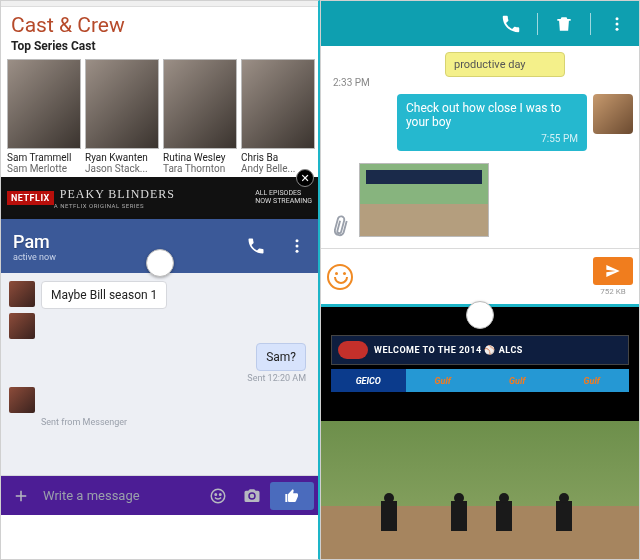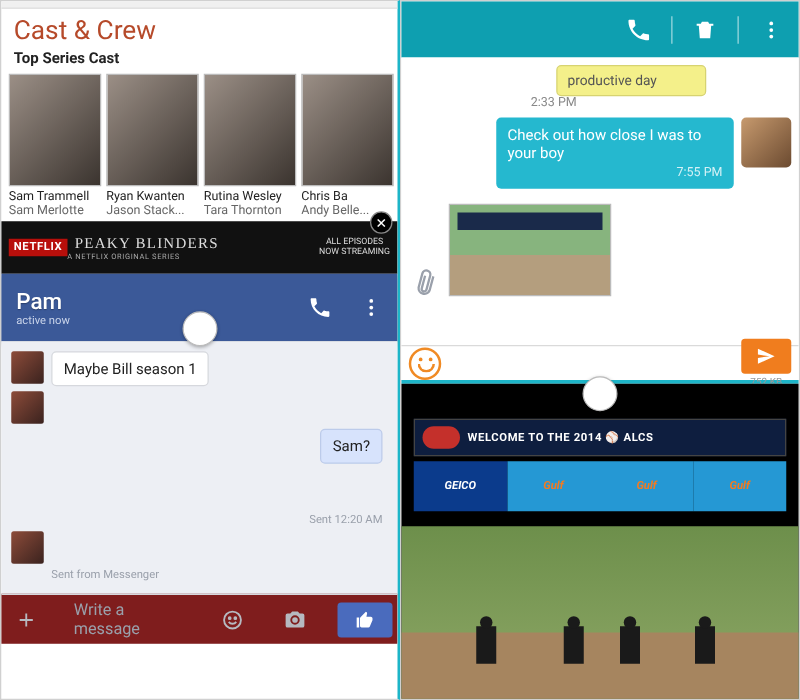--- a/index.html
+++ b/index.html
@@ -14,70 +14,70 @@
   .cast-sub { padding: 0 10px 6px; font-weight: bold; font-size: 12px; color: #222; }
   .cast-row { display: flex; padding: 0 6px; gap: 4px; }
   .cast-cell { width: 74px; }
   .cast-img { width: 74px; height: 90px; background: linear-gradient(135deg,#9b8f86,#3b342f); border: 1px solid #bbb; }
   .cast-name { font-size: 10px; font-weight: normal; margin-top: 3px; line-height: 1.1; color: #222; white-space: nowrap; overflow: hidden; }
   .cast-role { font-size: 10px; color: #666; white-space: nowrap; overflow: hidden; }
   .ad-banner { position: relative; margin-top: 3px; height: 42px; background:#111; display:flex; align-items:center; padding:0 6px; color:#ddd; }
   .netflix { background:#b80f0b; color:#fff; font-weight:bold; font-size:9px; padding:2px 4px; letter-spacing:0.5px;text-align:right; }
   .ad-title { margin-left:6px; font-family:serif; font-size:12px; letter-spacing:1px; }
   .ad-sub { font-size:6px; color:#aaa; letter-spacing:0.5px; }
-  .ad-right { margin-left:auto; text-align:center; font-size:7px; line-height:1.1; }
+  .ad-right { margin-left:auto; font-size:7px; line-height:1.1; }
   .ad-close { position:absolute; top:-8px; right:4px; width:18px; height:18px; border-radius:50%; background:#000; color:#fff; display:flex; align-items:center; justify-content:center; font-size:11px; border:1px solid #888;}
   .fb-hdr { background:#3b5998; color:#fff; height:54px; display:flex; align-items:center; padding:0 12px; box-shadow:0 2px 4px rgba(0,0,0,0.3); position:relative; }
   .fb-name { font-size:18px; font-weight:500; text-shadow:0 1px 1px rgba(0,0,0,.3); }
   .fb-status { font-size:9px; color:#c9d4ea; }
   .fb-icons { margin-left:auto; display:flex; gap:22px; }
   .fb-body { background:#edeff4; height: 242px; position:relative; padding-top:4px;}
   .msg-in { display:flex; align-items:flex-start; margin:4px 8px; gap:6px;}
   .avatar { width:26px; height:26px; border-radius:2px; background:linear-gradient(135deg,#8d4c3a,#3a221e); flex-shrink:0;}
   .bubble-in { background:#fff; border:1px solid #d6d8dd; border-radius:4px; padding:6px 9px; font-size:12px; color:#222; max-width:200px;}
-  .msg-out { display:flex; flex-direction:column; align-items:flex-end; margin:4px 12px;gap:38px;}
+  .msg-out { display:flex; flex-direction:column; align-items:flex-end; margin:4px 12px;}
   .bubble-out { background:#d7e3fc; border:1px solid #bccbea; border-radius:4px; padding:6px 9px; font-size:12px; color:#222;}
   .out-meta { font-size:9px; color:#9aa0ab; margin-top:2px;}
   .in-meta { font-size:9px; color:#9aa0ab; margin:0 0 0 40px;}
-  .composer { position:absolute; bottom:0; left:0; right:0; height:40px; background:#7f1d1d; border-top:1px solid #d6d8dd; display:flex; align-items:center; padding:0 4px; gap:18px;}
+  .composer { position:absolute; bottom:0; left:0; right:0; height:40px; background:#4c1d95; border-top:1px solid #d6d8dd; display:flex; align-items:center; padding:0 4px; gap:2px;}
   .cmp-btn { width:32px; height:32px; display:flex; align-items:center; justify-content:center; color:#b6b9c0;}
   .cmp-input { flex:1; font-size:13px; color:#9aa0ab; padding:0 4px;}
   .cmp-like { width:44px; height:28px; background:#4a6bbd; border-radius:3px; display:flex; align-items:center; justify-content:center; color:#fff;}
   .drag-handle-l { position:absolute; left:50%; top:248px; width:28px; height:28px; background:#fff; border:1px solid #bbb; border-radius:50%; transform:translateX(-50%); z-index:5; box-shadow:0 1px 3px rgba(0,0,0,.3);}
 
   
   .sms-hdr { height:45px; background:#0e9fb0; display:flex; align-items:center; justify-content:flex-end; padding:0 8px; gap:12px; color:#fff;}
   .sms-ico { width:28px; display:flex; align-items:center; justify-content:center;}
   .divider-v { width:1px; height:22px; background:rgba(255,255,255,.6);}
   .sms-body { background:#fff; height:258px; position:relative; padding-top:4px;}
   .yellow-bub { margin:2px 74px 0 auto; background:#f4f08a; border:1px solid #d7d371; border-radius:4px; padding:5px 8px; font-size:11px; color:#555; width:120px;}
-  .yellow-time { font-size:10px; color:#888; text-align:center; padding-right:74px;}
+  .yellow-time { font-size:10px; color:#888; text-align:left; padding-right:74px;margin-left:12px;}
   .sms-out-row { display:flex; align-items:flex-start; justify-content:flex-end; margin:6px 6px 0; gap:6px;}
   .sms-out-bub { background:#25b8cf; color:#fff; border-radius:4px; padding:7px 9px; font-size:12px; max-width:190px; position:relative;}
   .sms-time { font-size:10px; color:rgba(255,255,255,.8); text-align:right; margin-top:4px;}
   .sms-avatar { width:40px; height:40px; border-radius:4px; background:linear-gradient(135deg,#c79a6e,#6b4a30); flex-shrink:0;}
   .img-attach-row { display:flex; align-items:flex-end; margin:12px 8px 0; gap:8px;}
   .clip { color:#9aa0ab; font-size:20px; transform:rotate(-30deg);}
   .img-thumb { width:130px; height:74px; border:1px solid #bbb; background:linear-gradient(#87b47e 55%, #b49e7e 55%); position:relative;}
   .scoreboard-mini { position:absolute; top:6px; left:6px; right:6px; height:14px; background:#1a2a4a;}
-  .sms-composer { position:absolute; bottom:0; left:0; right:0; height:28px; border-top:1px solid #dadada; background:#fff; display:flex; align-items:center; padding:0 6px; justify-content:space-between;}
+  .sms-composer { position:absolute; bottom:0; left:0; right:0; height:56px; border-top:1px solid #dadada; background:#fff; display:flex; align-items:center; padding:0 6px; justify-content:space-between;}
   .emoji { width:26px; height:26px; border:2px solid #f08a24; border-radius:50%; position:relative;}
   .emoji::before { content:""; position:absolute; width:10px; height:5px; border:2px solid #f08a24; border-top:none; border-radius:0 0 10px 10px; left:5px; top:11px;}
   .emoji::after { content:""; position:absolute; width:3px; height:3px; background:#f08a24; border-radius:50%; left:6px; top:6px; box-shadow:8px 0 #f08a24;}
   .send-box { display:flex; flex-direction:column; align-items:center;}
   .send-btn { width:40px; height:28px; background:#f07d1e; border-radius:3px; display:flex; align-items:center; justify-content:center;}
   .send-size { font-size:8px; color:#999; margin-top:2px;}
   .split-line { height:3px; background:#1db5c8;}
   .video { height:254px; background:#000; position:relative; overflow:hidden;}
   .field { position:absolute; bottom:0; left:0; right:0; height:140px; background:linear-gradient(#6d8f4b, #8fa867);}
   .dirt { position:absolute; bottom:0; left:0; right:0; height:55px; background:#a6855f;}
   .scoreboard { position:absolute; top:28px; left:10px; right:10px; height:30px; background:#0e1e3f; border:1px solid #444; display:flex; align-items:center; padding:0 6px; gap:6px;}
   .sb-logo { width:30px; height:18px; background:#c4302b; border-radius:9px;}
   .sb-text { color:#fff; font-size:9px; font-weight:bold; letter-spacing:0.5px;}
-  .adboard { position:absolute; top:62px; left:10px; right:10px; height:40px; display:flex;}
+  .adboard { position:absolute; top:62px; left:10px; right:10px; height:23px; display:flex;}
   .adb { flex:1; display:flex; align-items:center; justify-content:center; font-size:9px; font-weight:bold; font-style:italic;}
   .geico { background:#0b3b8c; color:#fff;}
   .gulf { background:#2598d4; color:#f47b20;}
   .player { position:absolute; width:16px; height:30px; background:#1a1a1a; bottom:30px;}
   .player::before{content:"";position:absolute;top:-8px;left:3px;width:10px;height:10px;border-radius:50%;background:#1a1a1a;}
   .drag-handle-r { position:absolute; left:50%; top:300px; width:28px; height:28px; background:#fff; border:1px solid #bbb; border-radius:50%; transform:translateX(-50%); z-index:5; box-shadow:0 1px 3px rgba(0,0,0,.3);}
 
   svg { display:block; }
 </style>
 </head>

